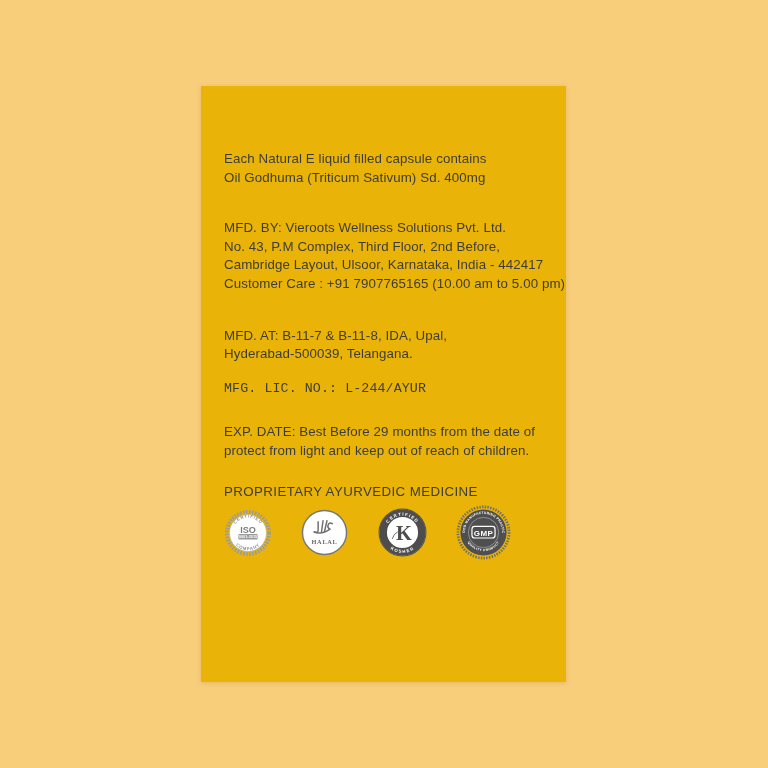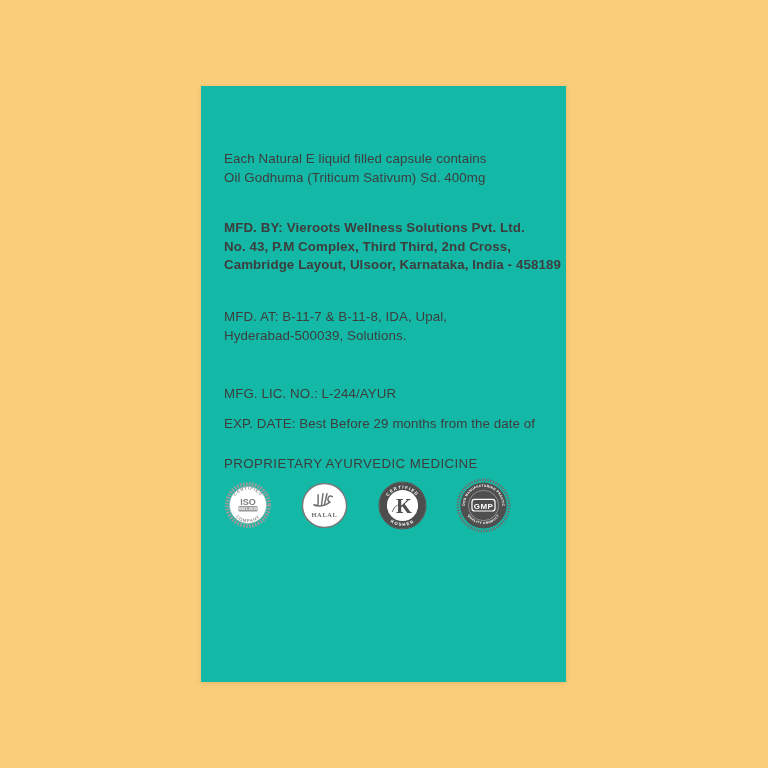--- a/index.html
+++ b/index.html
@@ -10,37 +10,37 @@
   }
   .page {
     position: relative;
     width: 768px; height: 768px;
     background: #F9CE7B;
   }
   .card {
     position: absolute;
     left: 201px; top: 86px;
     width: 365px; height: 596px;
-    background: #14b8a6;
+    background: #eab308;
     box-shadow: 0 1px 5px rgba(120,85,20,0.18);
     box-sizing: border-box;
     padding: 64px 18px 0 23px;
   }
   .block { margin: 0; }
   .line {
     font-size: 13.3px;
     line-height: 18.6px;
     color: #3D3D3D;
     letter-spacing: 0.1px;
     white-space: nowrap;
   }
   .mb-composition { margin-bottom: 32px; }
-  .mb-mfdby { margin-bottom: 33px; font-weight: bold; }
-  .mb-mfdat { margin-bottom: 40px; }
-  .mb-mfglic { margin-bottom: 11px; }
+  .mb-mfdby { margin-bottom: 33px; }
+  .mb-mfdat { margin-bottom: 16px; }
+  .mb-mfglic { margin-bottom: 25px; font-family: Liberation Mono, monospace; }
   .mb-expiry { margin-bottom: 22px; }
   .mb-category { margin-bottom: 4px; }
   .category-line { letter-spacing: 0.4px; }
   .badges-row {
     display: flex;
     align-items: center;
     gap: 28px;
     margin-top: 0;
   }
   .badge { flex: 0 0 auto; display: block; }
@@ -53,35 +53,37 @@
 <div class="page">
   <div class="card">
 
     <div class="block mb-composition">
       <div class="line">Each Natural E liquid filled capsule contains</div>
       <div class="line">Oil Godhuma (Triticum Sativum) Sd. 400mg</div>
     </div>
 
     <div class="block mb-mfdby">
       <div class="line">MFD. BY: Vieroots Wellness Solutions Pvt. Ltd.</div>
-      <div class="line">No. 43, P.M Complex, Third Third, 2nd Cross,</div>
-      <div class="line">Cambridge Layout, Ulsoor, Karnataka, India - 458189</div>
+      <div class="line">No. 43, P.M Complex, Third Floor, 2nd Before,</div>
+      <div class="line">Cambridge Layout, Ulsoor, Karnataka, India - 442417</div>
+      <div class="line">Customer Care : +91 7907765165 (10.00 am to 5.00 pm)</div>
     </div>
 
     <div class="block mb-mfdat">
       <div class="line">MFD. AT: B-11-7 &amp; B-11-8, IDA, Upal,</div>
-      <div class="line">Hyderabad-500039, Solutions.</div>
+      <div class="line">Hyderabad-500039, Telangana.</div>
     </div>
 
     <div class="block mb-mfglic">
       <div class="line">MFG. LIC. NO.: L-244/AYUR</div>
     </div>
 
     <div class="block mb-expiry">
       <div class="line">EXP. DATE: Best Before 29 months from the date of</div>
+      <div class="line">protect from light and keep out of reach of children.</div>
     </div>
 
     <div class="block mb-category">
       <div class="line category-line">PROPRIETARY AYURVEDIC MEDICINE</div>
     </div>
 
     <div class="badges-row">
 
       <svg class="badge" width="48" height="48" viewBox="0 0 100 100" role="img" aria-label="ISO">
         <defs>

